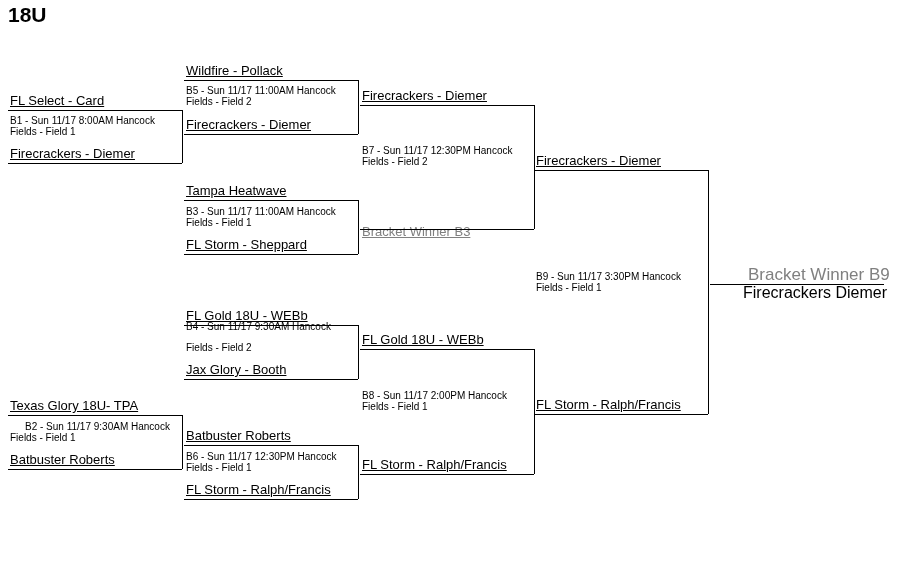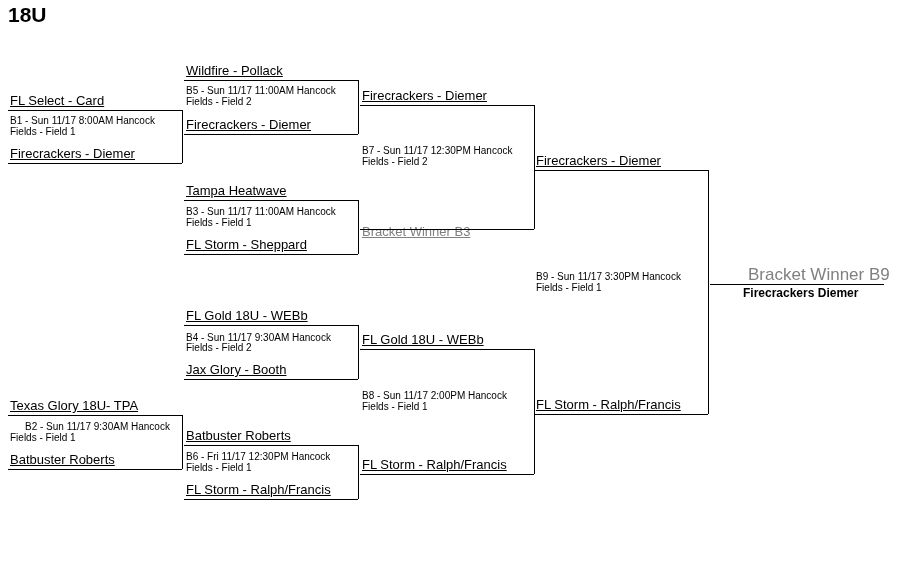--- a/index.html
+++ b/index.html
@@ -39,22 +39,22 @@
   }
   .game {
     font-size: 10px;
     color: #000000;
     line-height: 11px;
   }
   .muted {
     color: #808080;
   }
   .winner-name {
-    font-size: 12px;
-    font-weight: bold;
+    font-size: 16px;
+    font-weight: normal;
     color: #000000;
   }
   
   .hline {
     position: absolute;
     height: 0;
     border-top: 1px solid #000000;
   }
   .vline {
     position: absolute;
@@ -88,37 +88,37 @@
   <div class="txt team" style="left:186px; top:185px;">Tampa Heatwave</div>
   <div class="hline" style="left:184px; top:200px; width:174px;"></div>
   <div class="txt game" style="left:186px; top:206px;">B3 - Sun 11/17 11:00AM Hancock</div>
   <div class="txt game" style="left:186px; top:217px;">Fields - Field 1</div>
   <div class="txt team" style="left:186px; top:239px;">FL Storm - Sheppard</div>
   <div class="hline" style="left:184px; top:254px; width:174px;"></div>
   <div class="vline" style="left:358px; top:200px; height:54px;"></div>
 
   <div class="txt team" style="left:186px; top:310px;">FL Gold 18U - WEBb</div>
   <div class="hline" style="left:184px; top:325px; width:174px;"></div>
-  <div class="txt game" style="left:186px; top:332px;">B4 - Sun 11/17 9:30AM Hancock</div>
+  <div class="txt game" style="left:186px; top:321px;">B4 - Sun 11/17 9:30AM Hancock</div>
   <div class="txt game" style="left:186px; top:342px;">Fields - Field 2</div>
   <div class="txt team" style="left:186px; top:364px;">Jax Glory - Booth</div>
   <div class="hline" style="left:184px; top:379px; width:174px;"></div>
   <div class="vline" style="left:358px; top:325px; height:54px;"></div>
 
   <div class="txt team" style="left:10px; top:400px;">Texas Glory 18U- TPA</div>
   <div class="hline" style="left:8px; top:415px; width:174px;"></div>
   <div class="txt game" style="left:10px; top:421px;padding-left:15px;">B2 - Sun 11/17 9:30AM Hancock</div>
   <div class="txt game" style="left:10px; top:432px;">Fields - Field 1</div>
   <div class="txt team" style="left:10px; top:454px;">Batbuster Roberts</div>
   <div class="hline" style="left:8px; top:469px; width:174px;"></div>
   <div class="vline" style="left:182px; top:415px; height:54px;"></div>
 
   <div class="txt team" style="left:186px; top:430px;">Batbuster Roberts</div>
   <div class="hline" style="left:184px; top:445px; width:174px;"></div>
-  <div class="txt game" style="left:186px; top:451px;">B6 - Fri 11/17 12:30PM Hancock</div>
+  <div class="txt game" style="left:186px; top:451px;">B6 - Sun 11/17 12:30PM Hancock</div>
   <div class="txt game" style="left:186px; top:462px;">Fields - Field 1</div>
   <div class="txt team" style="left:186px; top:484px;">FL Storm - Ralph/Francis</div>
   <div class="hline" style="left:184px; top:499px; width:174px;"></div>
   <div class="vline" style="left:358px; top:445px; height:54px;"></div>
 
   <div class="txt team" style="left:362px; top:90px;">Firecrackers - Diemer</div>
   <div class="hline" style="left:360px; top:105px; width:174px;"></div>
   <div class="txt game" style="left:362px; top:145px;">B7 - Sun 11/17 12:30PM Hancock</div>
   <div class="txt game" style="left:362px; top:156px;">Fields - Field 2</div>
   <div class="txt team muted" style="left:362px; top:214px;margin-top:12px;">Bracket Winner B3</div>

